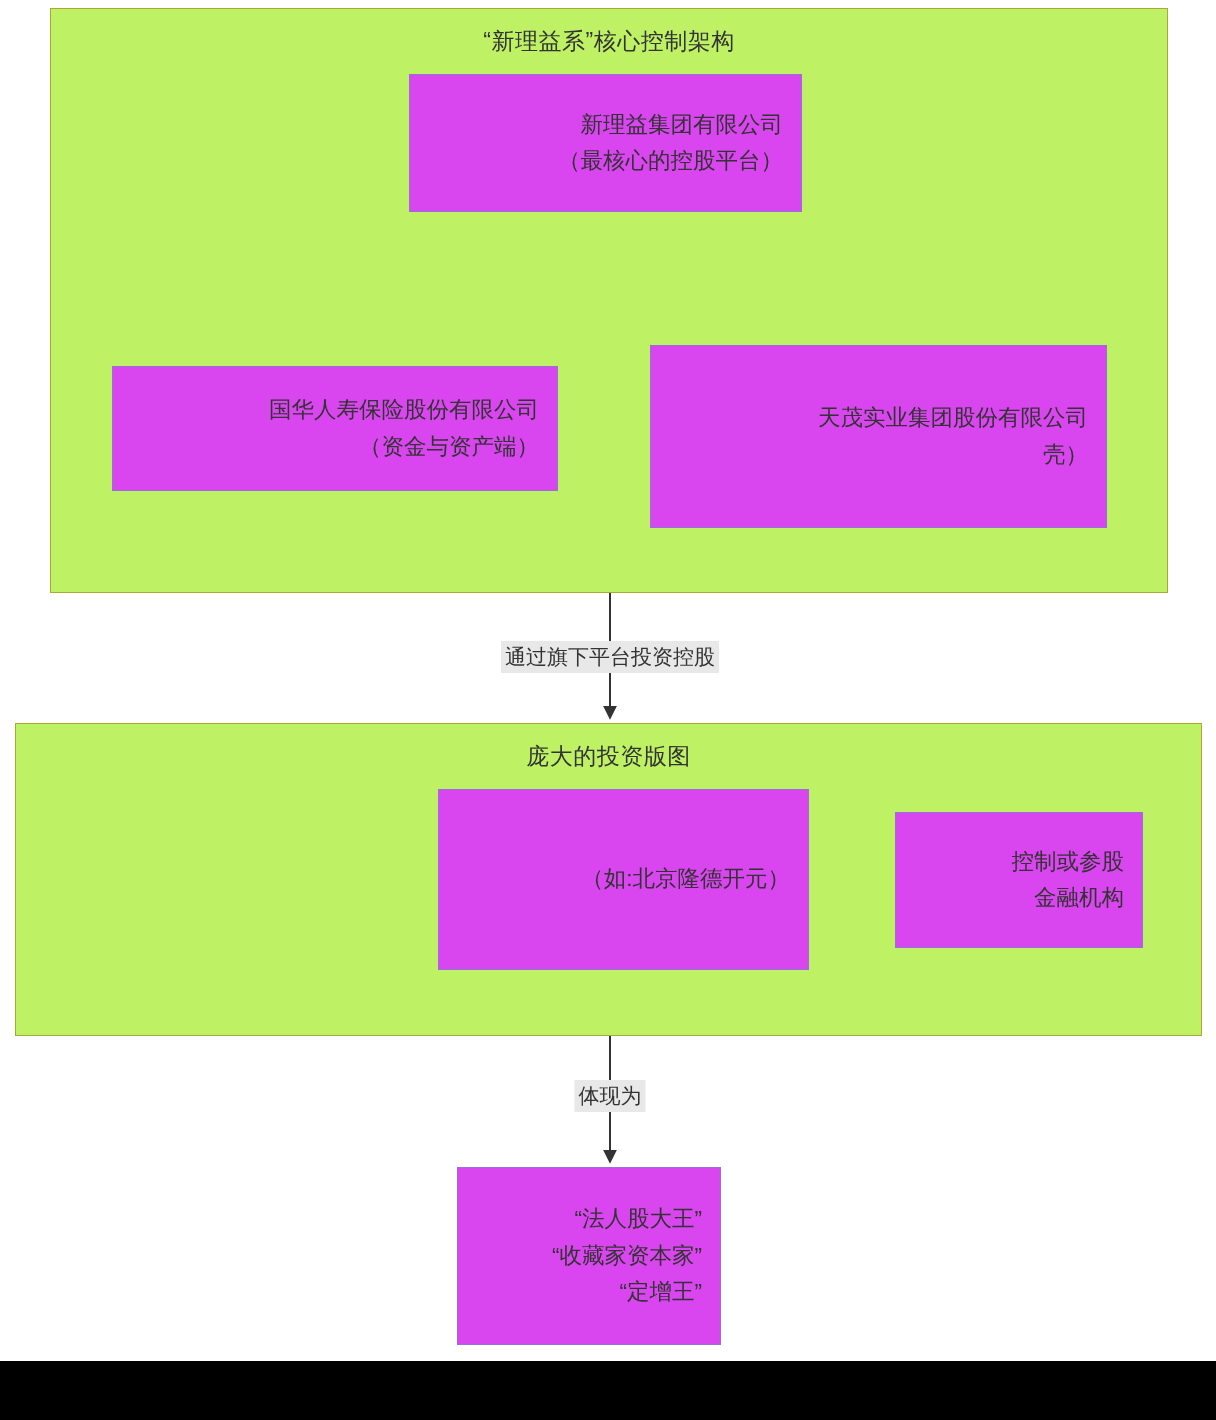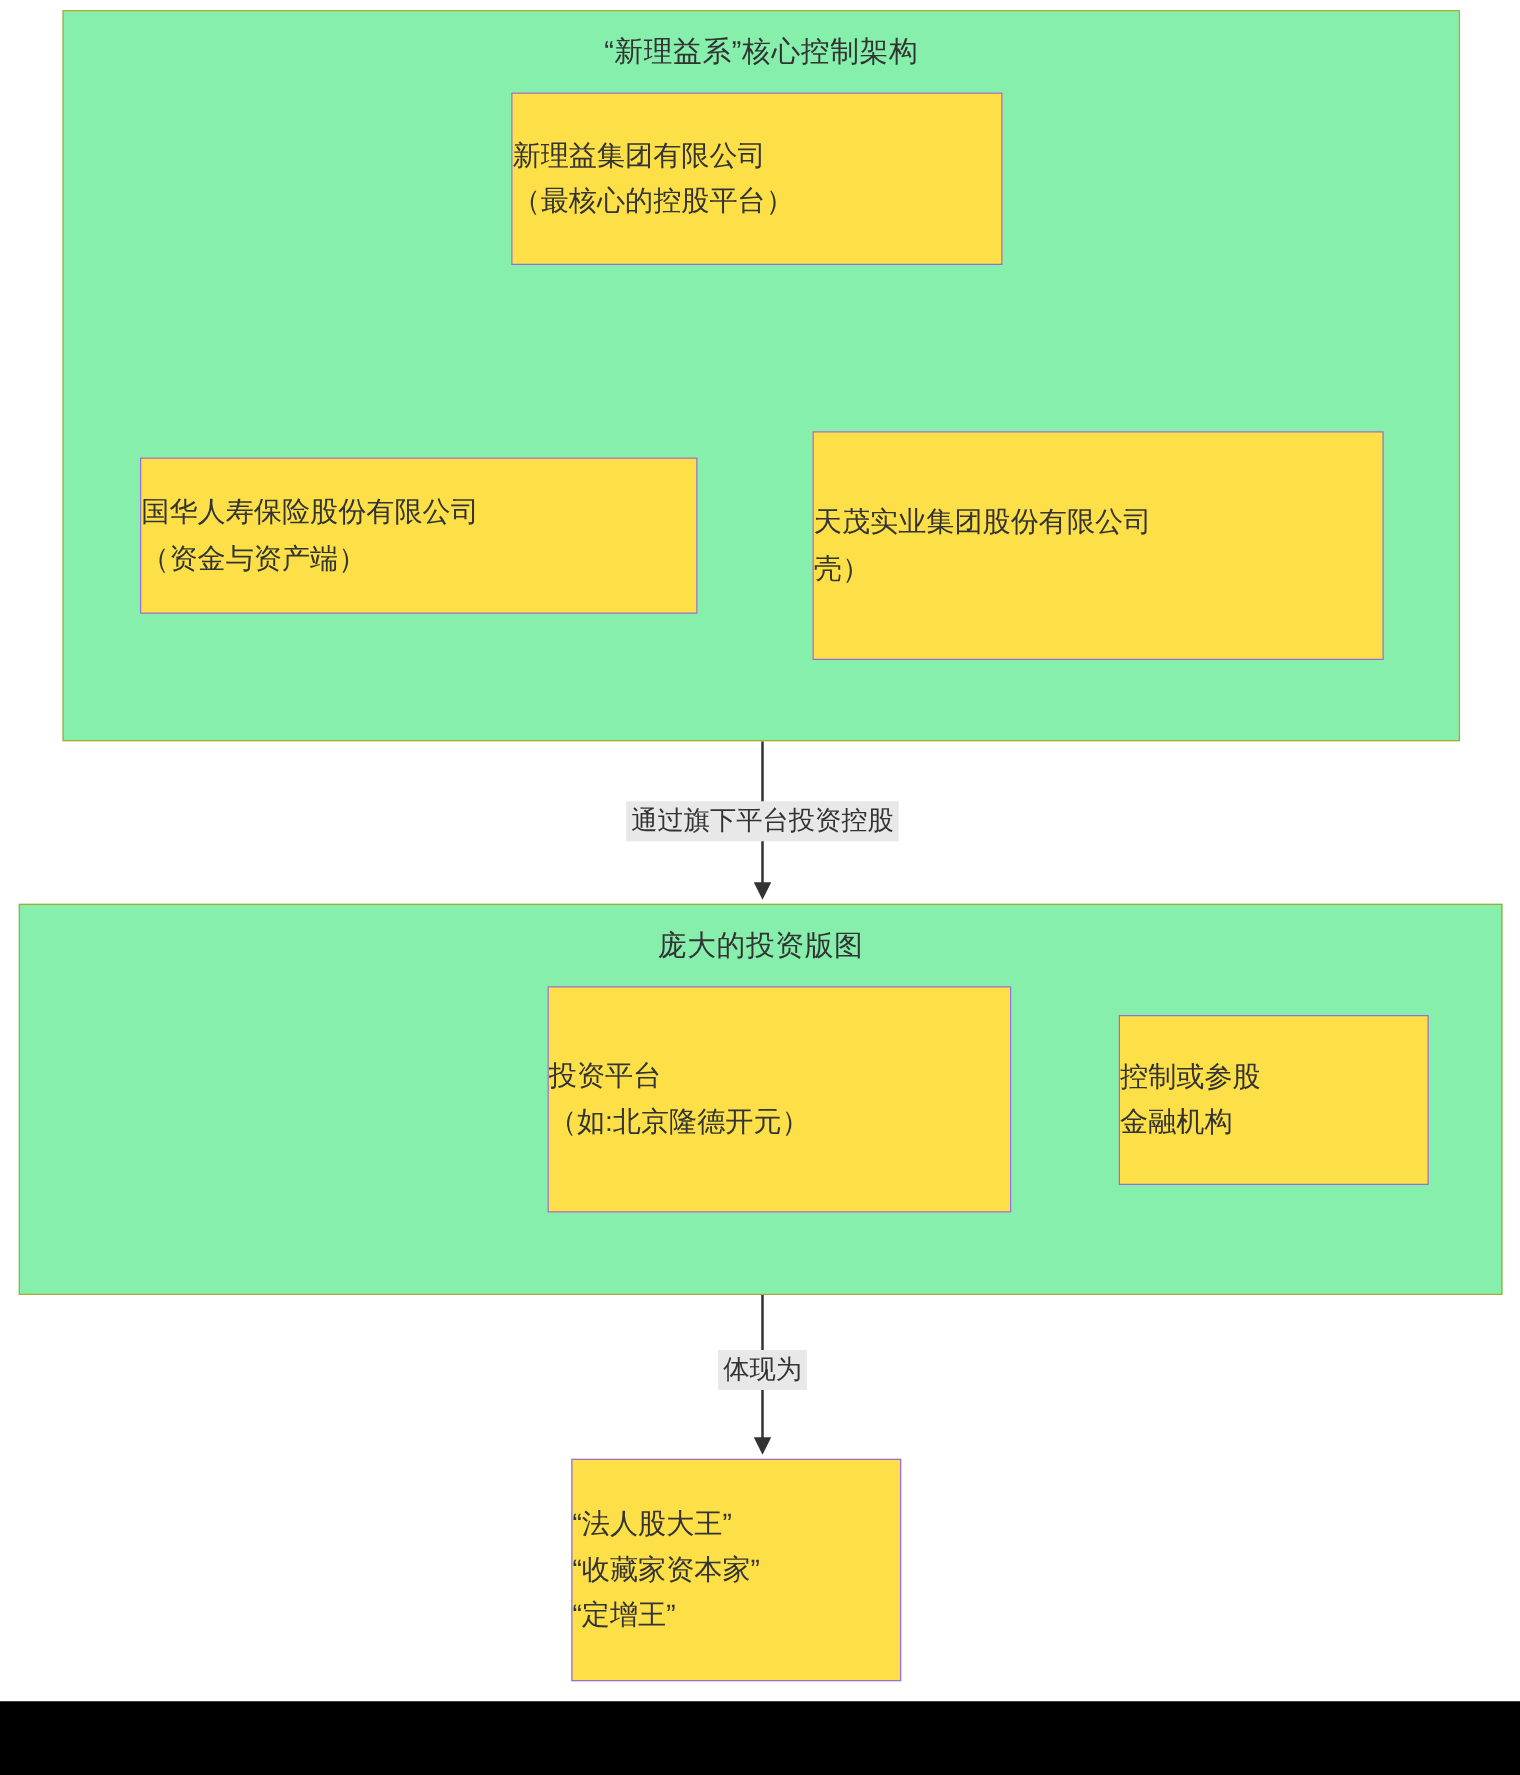--- a/index.html
+++ b/index.html
@@ -22,50 +22,50 @@
     left: 0;
     top: 0;
     width: 1216px;
     height: 1420px;
     pointer-events: none;
     z-index: 1;
   }
   
   .cluster {
     position: absolute;
-    background: #86efac;
+    background: #bef264;
     border: 1.6px solid #aaaa33;
     box-sizing: border-box;
     z-index: 2;
   }
   .cluster-title {
     position: absolute;
     left: 0;
     right: 0;
     text-align: center;
     font-size: 23px;
     color: #333333;
     letter-spacing: 0.5px;
     white-space: nowrap;
   }
   
   .node {
     position: absolute;
-    background: #fde047;
+    background: #d946ef;
     border: 1.6px solid #9370db;
     box-sizing: border-box;
     display: flex;
     align-items: center;
     justify-content: center;
-    text-align: left;
+    text-align: right;
     color: #333333;
     font-size: 22.5px;
     line-height: 1.62;
     z-index: 3;
-    padding: 4px 0;
+    padding: 4px 18px;
   }
   .node-text { width: 100%; }
   
   .edge-label {
     position: absolute;
     background: #e8e8e8;
     color: #333333;
     font-size: 21px;
     line-height: 1.35;
     padding: 2px 4px;
@@ -130,21 +130,20 @@
 
   <div class="edge-label" style="left:610px; top:641px;">通过旗下平台投资控股</div>
 
   <div class="cluster" style="left:15px; top:723px; width:1187px; height:313px;">
     <div class="cluster-title" style="top:17px;">庞大的投资版图</div>
   </div>
 
 
   <div class="node" style="left:438px; top:789px; width:371px; height:181px;">
     <div class="node-text">
-      <div>投资平台</div>
       <div>（如:北京隆德开元）</div>
     </div>
   </div>
 
   <div class="node" style="left:895px; top:812px; width:248px; height:136px;">
     <div class="node-text">
       <div>控制或参股</div>
       <div>金融机构</div>
     </div>
   </div>

